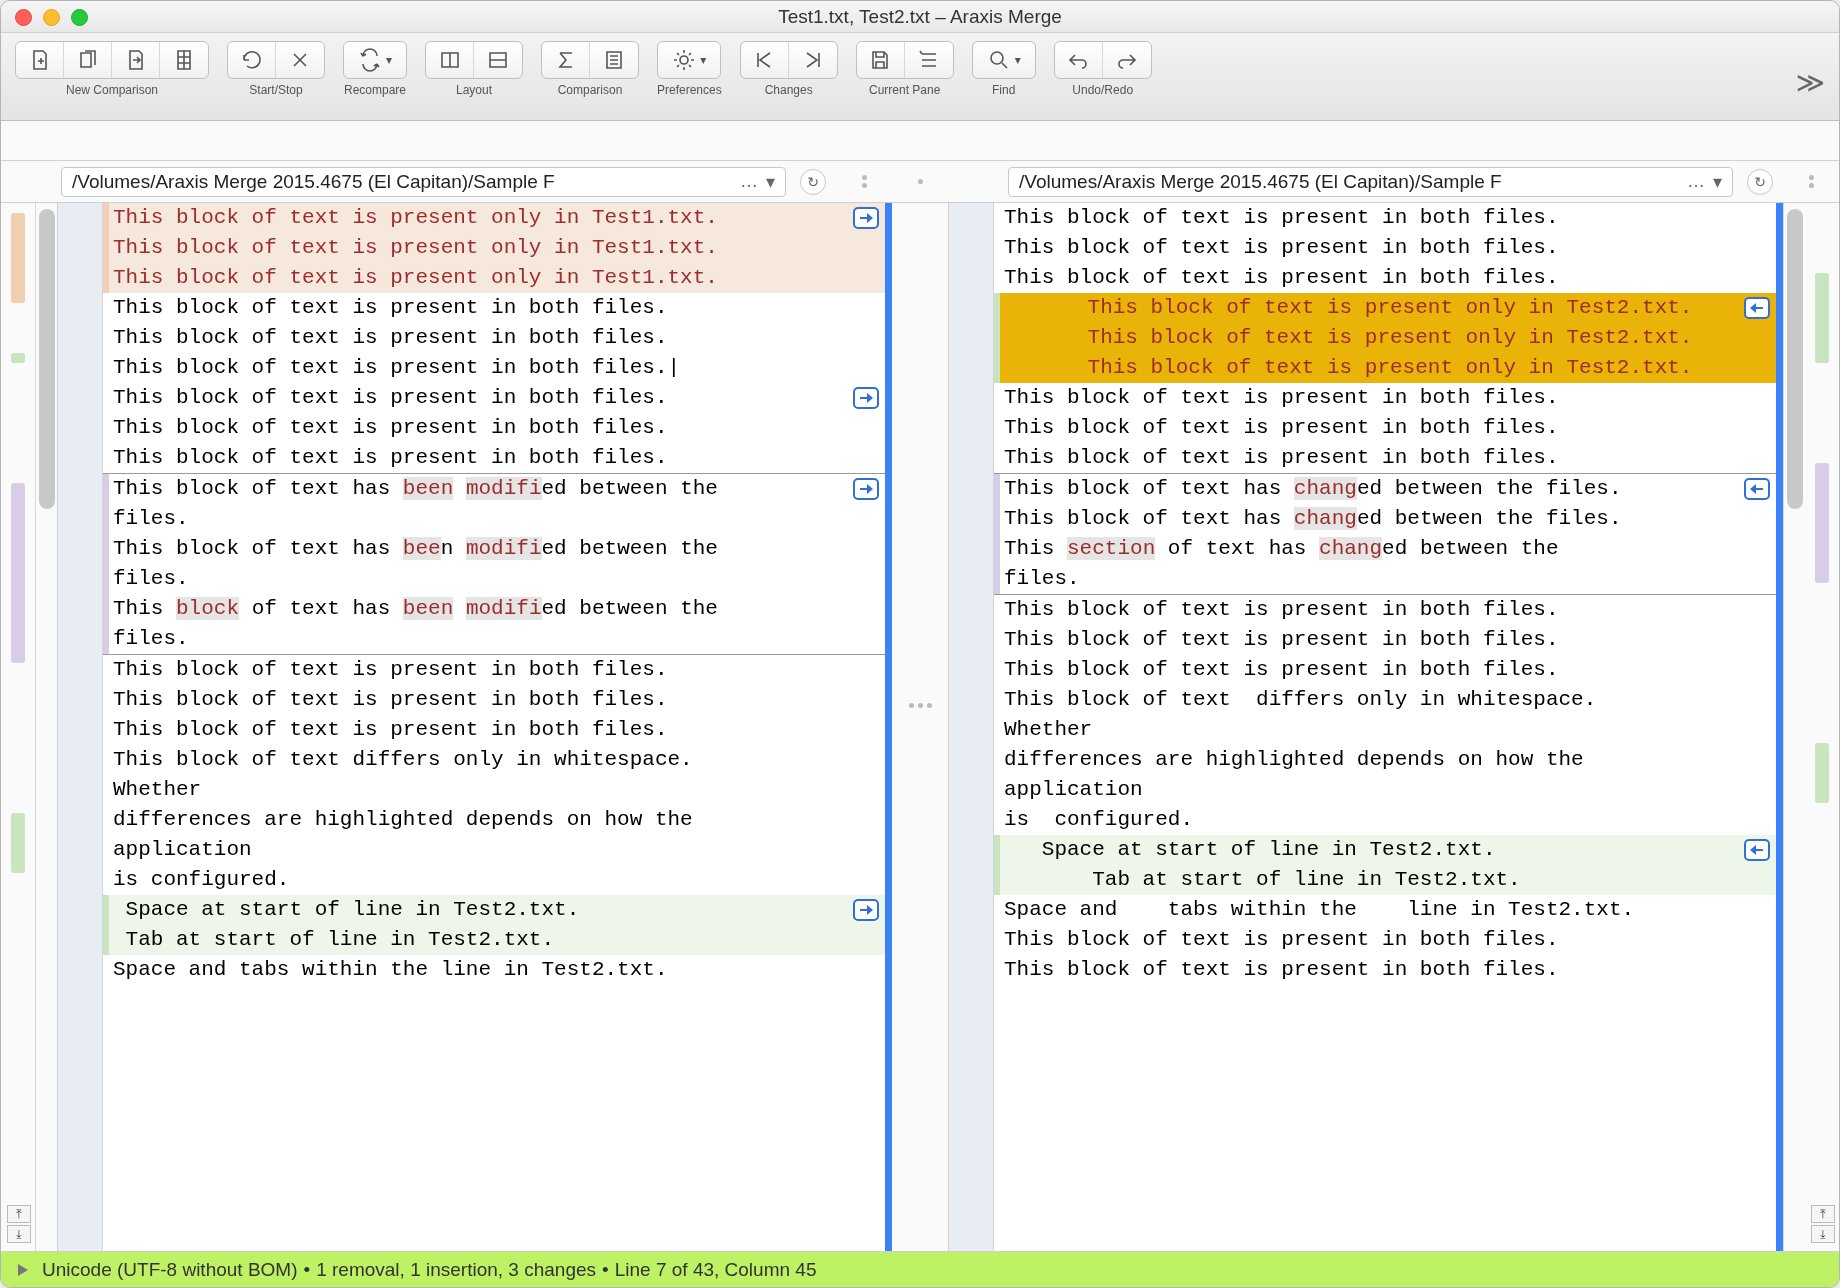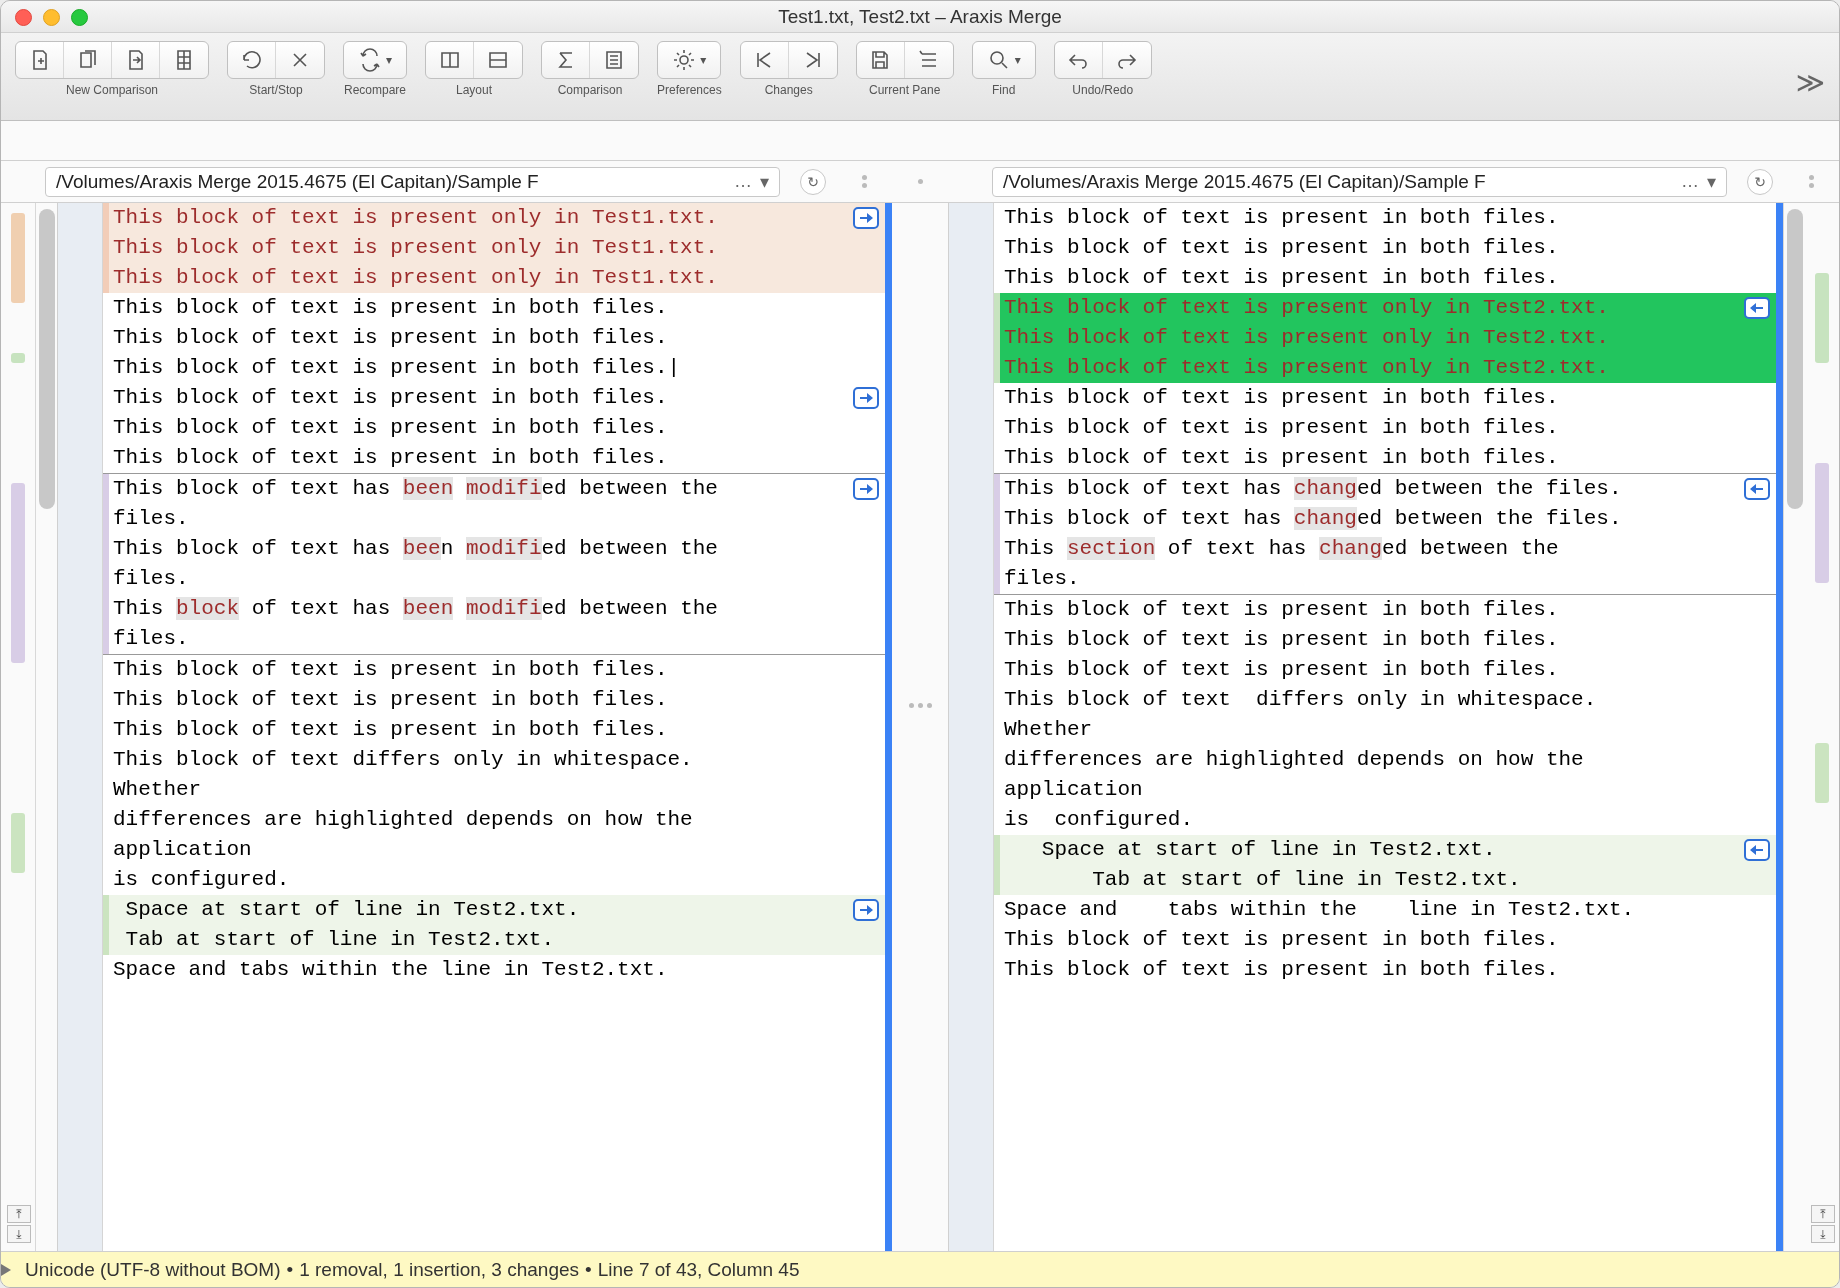--- a/index.html
+++ b/index.html
@@ -20,21 +20,21 @@
   .tbtn:last-child{border-right:none;}
   .tbtn svg { width:24px; height:24px; }
   .tlabel { font-size:12px; color:#555; }
   .overflow { margin-left:auto; align-self:center; font-size:28px; color:#666; cursor:pointer; padding-top:4px;}
 
   
   .strip { height:40px; background:#fafafa; border-bottom:1px solid #d0d0d0; }
 
   
   .pathrow { display:flex; height:42px; border-bottom:1px solid #d0d0d0; background:#fafafa; }
-  .pathcell { flex:1; display:flex; align-items:center; padding:0 10px 0 44px; gap:20px; }
+  .pathcell { flex:1; display:flex; align-items:center; padding:0 10px 0 60px; gap:14px; }
   .pathinput { flex:1; height:30px; border:1px solid #c8c8c8; border-radius:4px; padding:0 10px; background:#fff; font-size:19px; color:#222; display:flex; align-items:center; justify-content:space-between; }
   .pathtext { white-space:nowrap; overflow:hidden; text-overflow:ellipsis; flex:1; }
   .pathctl { display:flex; align-items:center; gap:8px; color:#666; font-size:18px; }
   .histbtn { width:26px; height:26px; border:1px solid #c8c8c8; border-radius:50%; display:flex; align-items:center; justify-content:center; font-size:14px; color:#666; background:#fff; cursor:pointer; }
   .gutterdots { width:56px; display:flex; flex-direction:column; align-items:center; justify-content:center; gap:3px; }
   .gdot{width:5px;height:5px;border-radius:50%;background:#bbb;}
 
   
   .body { flex:1; display:flex; background:#fafafa; min-height:0; }
   .margin { width:34px; background:#fafafa; position:relative; }
@@ -43,41 +43,41 @@
   .pane .linenums { width:46px; background:#e8edf3; border-right:1px solid #d5d5d5; border-left:1px solid #d0d0d0;}
   .pane .text { flex:1; background:#fff; position:relative; overflow:hidden; border-right:7px solid #3b82f6;}
   .center { width:56px; background:#fafafa; position:relative; display:flex; flex-direction:column; align-items:center; }
   .center .dots3{display:flex;gap:4px;margin-top:500px;}
   .center .dots3 span{width:5px;height:5px;border-radius:50%;background:#bbb;}
 
   .codeline { font-family:"Menlo","Courier New",monospace; font-size:21px; line-height:30px; white-space:pre; padding-left:10px; color:#000; }
   .blk { position:relative; }
   .blk.removed { background:#f7e8dd; }
   .blk.removed .codeline { color:#9d2c2c; }
-  .blk.added { background:#22c55e; }
+  .blk.added { background:#eab308;text-align:center; }
   .blk.added .codeline { color:#9d2c2c; }
   .blk.changed { background:#fff; border-top:1px solid #999; border-bottom:1px solid #999; }
   .blk.ws { background:#eef5e9; }
   .blk .leftbar{position:absolute;left:0;top:0;bottom:0;width:6px;}
   .lb-red{background:#f2cdb8;} .lb-green{background:#c7e3bf;} .lb-purple{background:#d8cde6;} .lb-ws{background:#cbe4c0;}
   .hl { background:#e5e5e5; color:#9d2c2c; }
 
   .mergeicon { position:absolute; top:4px; width:26px; height:22px; border:2px solid #2f6fd6; border-radius:5px; background:#fff; display:flex; align-items:center; justify-content:center; cursor:pointer;}
   .mergeicon.right{ right:6px; }
   .mergeicon svg{width:16px;height:14px;}
   .mergeicon.toleft svg{transform:scaleX(-1);}
 
   .scrollbar { width:22px; background:#fafafa; border-left:1px solid #d8d8d8; position:relative; }
   .scrollbar .thumb{position:absolute;left:3px;width:16px;background:#c8c8c8;border-radius:8px;}
 
   .navbtns { position:absolute; left:6px; width:24px; display:flex; flex-direction:column; gap:2px; }
   .navbtn{ width:24px;height:18px;border:1px solid #bbb;background:#f5f5f5;display:flex;align-items:center;justify-content:center;font-size:12px;color:#444;cursor:pointer;}
 
   
-  .status { height:36px; border-top:1px solid #cfcfcf; background:#fef9c3; display:flex; align-items:center; padding:0 0; font-size:19px; color:#333; gap:6px;}
+  .status { height:36px; border-top:1px solid #cfcfcf; background:#bef264; display:flex; align-items:center; padding:0 17px; font-size:19px; color:#333; gap:6px;}
   .status .play{width:0;height:0;border-left:10px solid #777;border-top:6px solid transparent;border-bottom:6px solid transparent;cursor:pointer;margin-right:8px;}
 </style>
 </head>
 <body>
 
 <div class="window">
 
   <div class="titlebar">
     <div class="traffic">
       <div class="tl r"></div>

